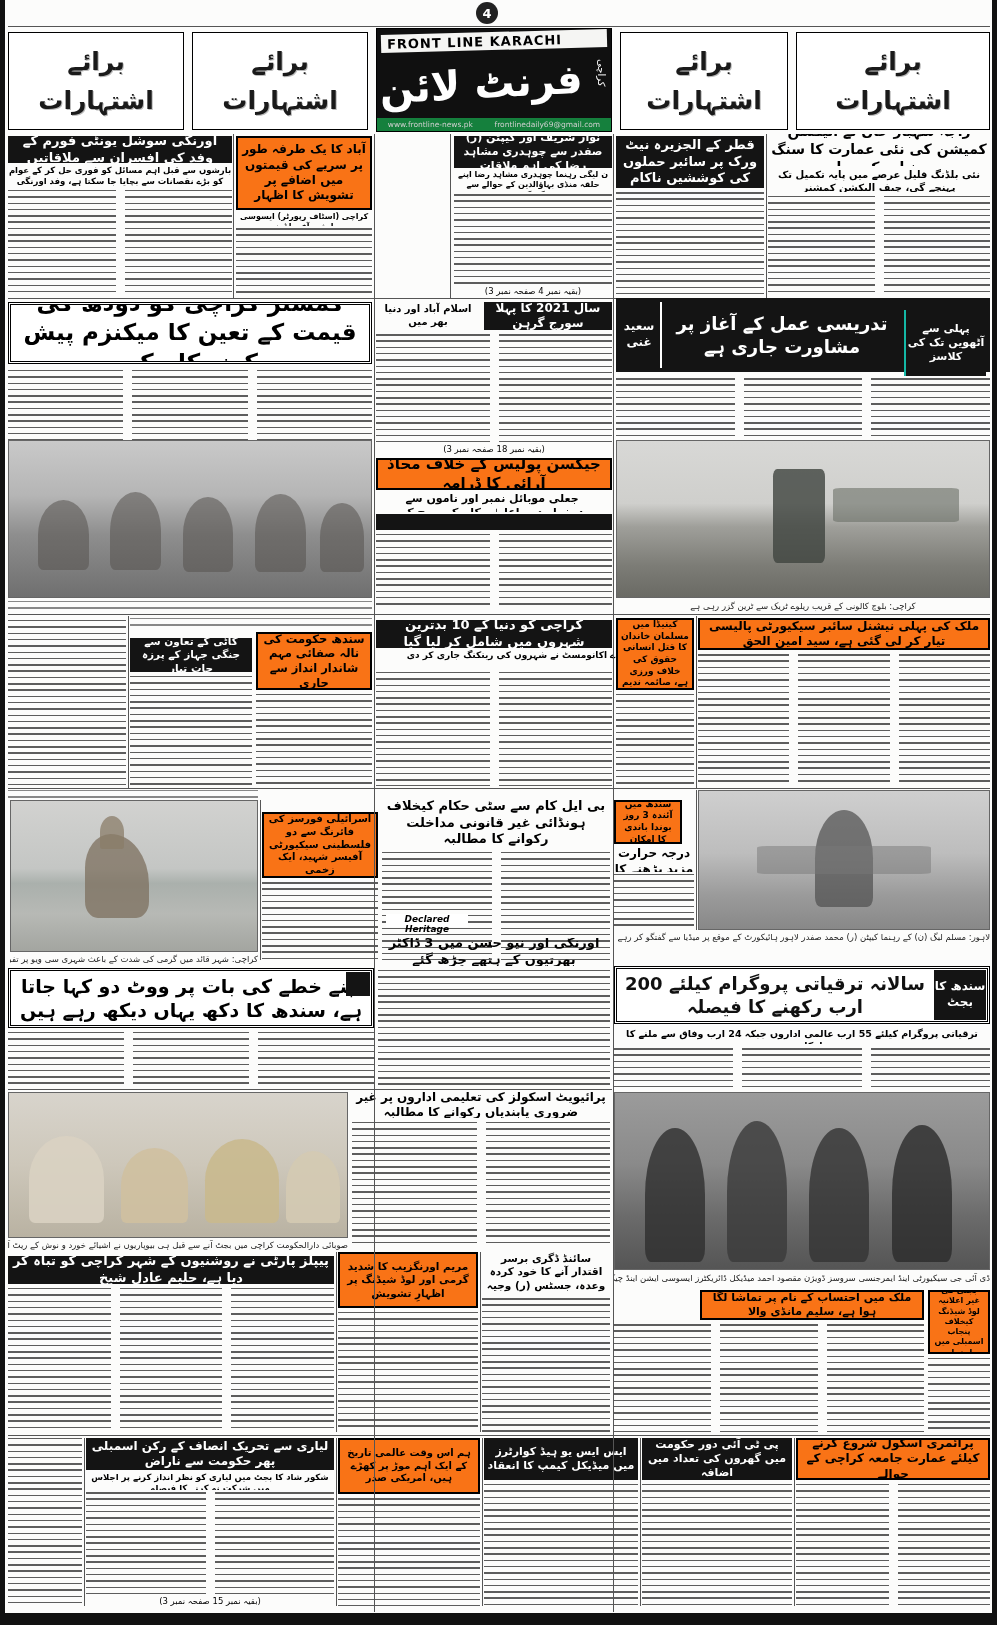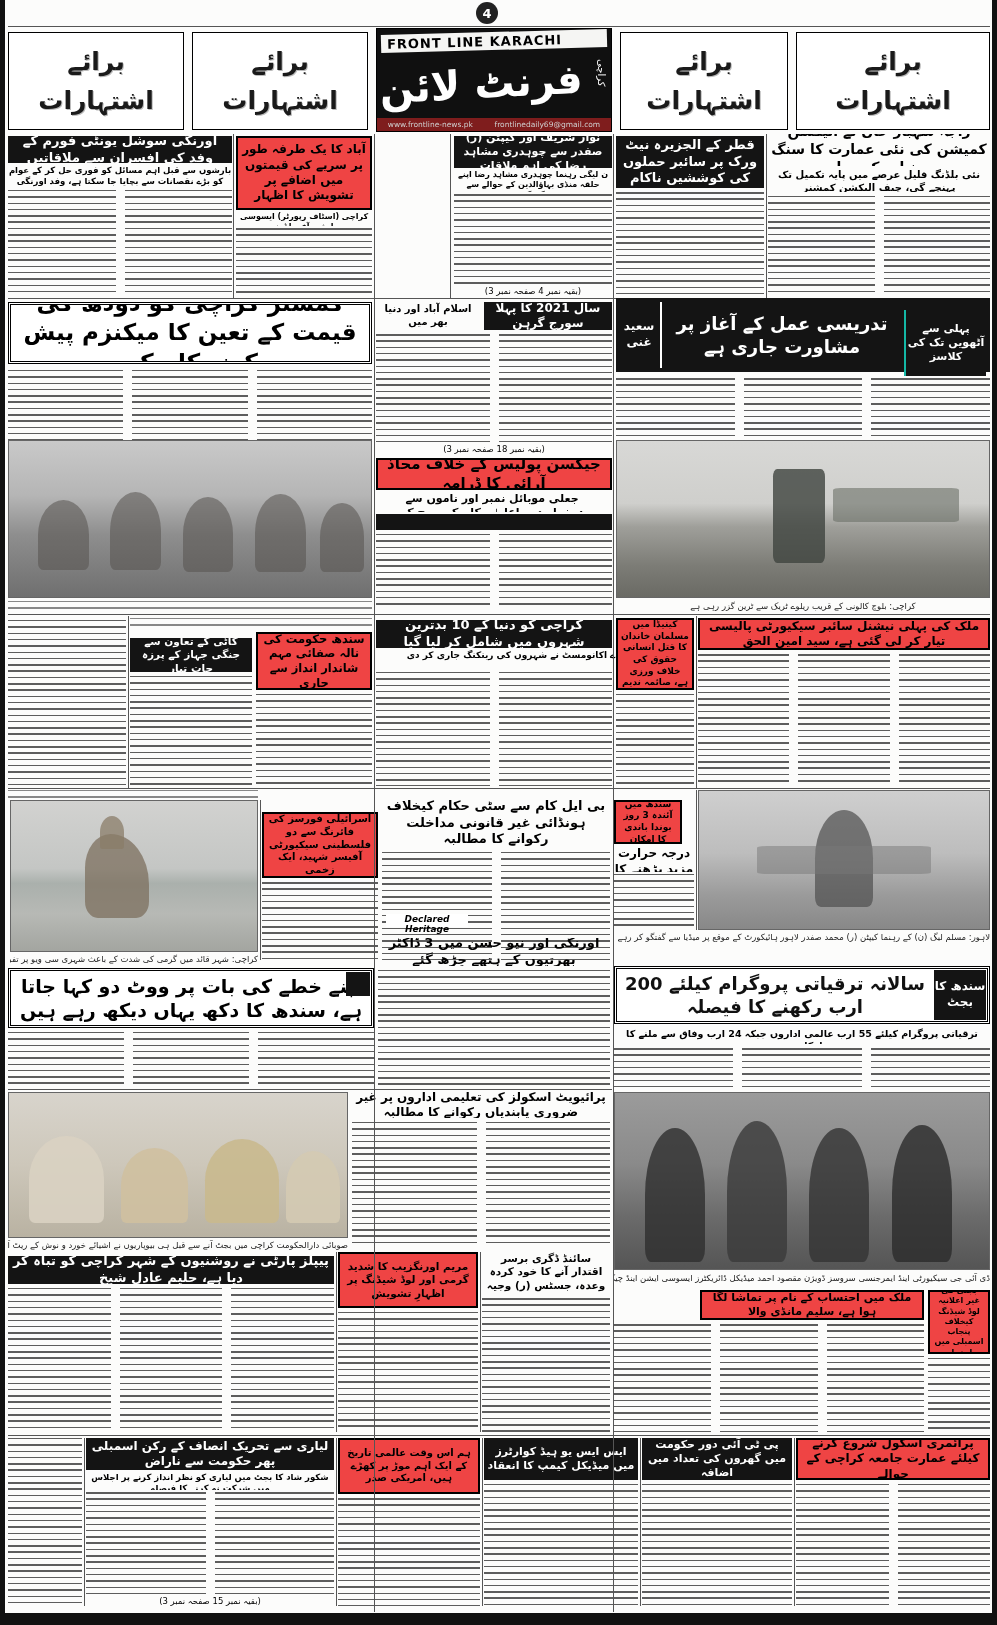--- a/index.html
+++ b/index.html
@@ -2,21 +2,21 @@
 <html><head>
 <meta charset="utf-8">
 <style>
   html,body{margin:0;padding:0;background:#e8e8e8;font-family:"DejaVu Sans",sans-serif;}
   .page{position:relative;width:997px;height:1625px;background:#fcfcfb;margin:0 auto;overflow:hidden;color:#111;}
   .abs{position:absolute;box-sizing:border-box;}
   .rtl{direction:rtl;}
   
   .hl{font-weight:bold;text-align:center;display:flex;align-items:center;justify-content:center;line-height:1.28;overflow:hidden;padding:1px 3px;}
   .rev{background:#141414;color:#fff;}
-  .boxhead{border:2px solid #000;background:#ef4444;color:#000;}
+  .boxhead{border:2px solid #000;background:#f97316;color:#000;}
   .plainhead{color:#000;}
   .callig{border:3px double #000;background:#fff;color:#000;}
   .kicker{background:#141414;color:#fff;font-weight:bold;text-align:center;display:flex;align-items:center;justify-content:center;line-height:1.3;overflow:hidden;}
   
   .tx{background:repeating-linear-gradient(to bottom,#3a3a3a 0px,#3a3a3a 1.5px,transparent 1.5px,transparent 6.3px);opacity:.82;}
   .cols{display:flex;gap:9px;}
   .cols>div{flex:1;}
   .sub{font-size:10px;font-weight:bold;text-align:center;line-height:1.3;overflow:hidden;color:#000;}
   .cap{font-size:8.5px;text-align:center;color:#222;overflow:hidden;white-space:nowrap;}
   .note{font-size:8.5px;color:#000;text-align:center;overflow:hidden;white-space:nowrap;}
@@ -33,21 +33,21 @@
   .photo-market{background:linear-gradient(to bottom,#d8d4cc 0%,#cdc7ba 50%,#b9b2a2 100%);}
   .photo-police{background:linear-gradient(to bottom,#9b9b9b 0%,#8a8a8a 40%,#6b6b6b 70%,#555 100%);}
   .ph-shape{position:absolute;background:#55524e;border-radius:50% 50% 10% 10%;opacity:.55;}
   
   .adbox{border:1.5px solid #000;background:#fff;display:flex;flex-direction:column;align-items:center;justify-content:center;gap:10px;}
   .adbox span{font-weight:bold;font-size:25px;color:#1a1a1a;text-shadow:1px 1px 0 #bbb;}
   .masthead{border:1px solid #000;background:#101010;overflow:hidden;}
   .mh-top{position:absolute;left:4px;top:3px;right:4px;height:18px;background:#f5f5f3;color:#000;font-weight:bold;font-size:13px;letter-spacing:1px;display:flex;align-items:center;padding-left:6px;transform:rotate(-1.5deg);}
   .mh-title{position:absolute;left:0;right:26px;top:24px;bottom:16px;display:flex;align-items:center;justify-content:center;color:#fff;font-weight:bold;font-size:40px;transform:rotate(-3deg);}
   .mh-city{position:absolute;right:4px;top:30px;color:#fff;font-size:10px;writing-mode:vertical-rl;}
-  .mh-bottom{position:absolute;left:0;right:0;bottom:0;height:13px;background:#7f1d1d;color:#cfcfcf;font-size:7.5px;display:flex;align-items:center;justify-content:space-around;}
+  .mh-bottom{position:absolute;left:0;right:0;bottom:0;height:13px;background:#15803d;color:#cfcfcf;font-size:7.5px;display:flex;align-items:center;justify-content:space-around;}
   .pgnum{background:#222;color:#fff;border-radius:50%;width:22px;height:22px;display:flex;align-items:center;justify-content:center;font-weight:bold;font-size:13px;}
   .en-note{font-size:9px;font-weight:bold;color:#000;background:#fff;text-align:center;}
 </style>
 </head>
 <body>
 
 <div class="page">
 
   <div class="abs frame" style="left:0;top:0;width:5px;height:1625px;"></div>
   <div class="abs frame" style="left:992px;top:0;width:5px;height:1625px;"></div>

